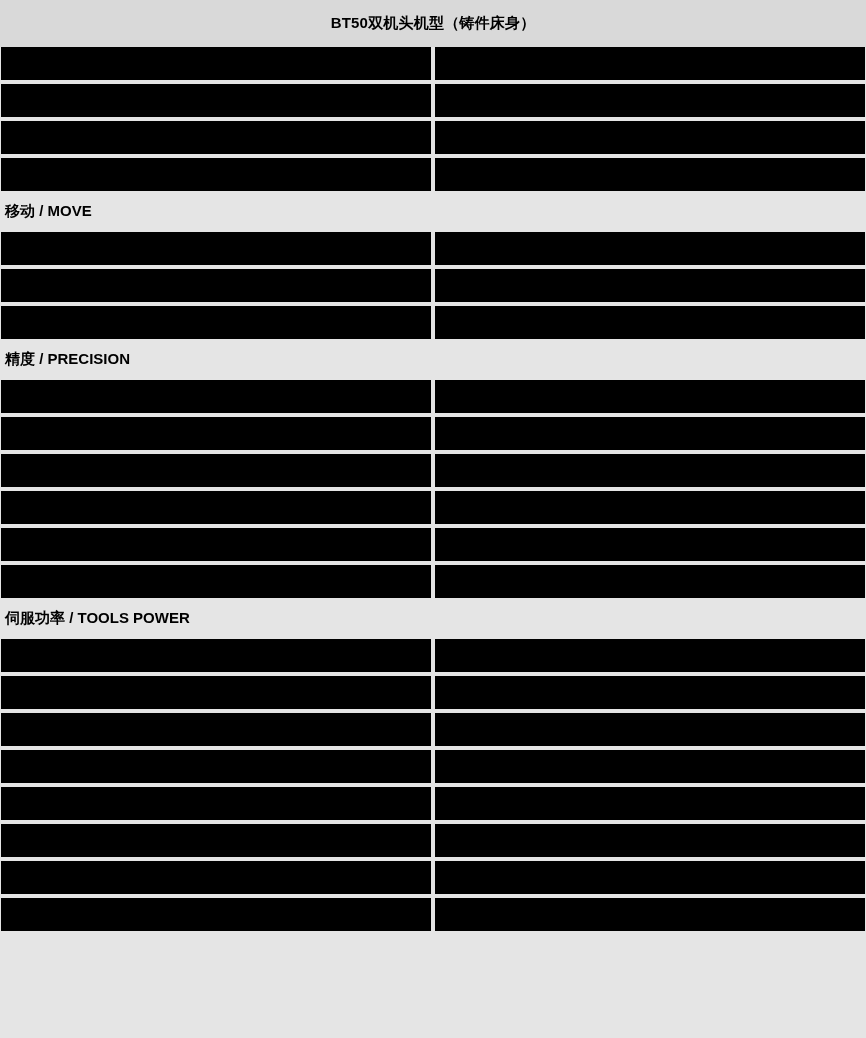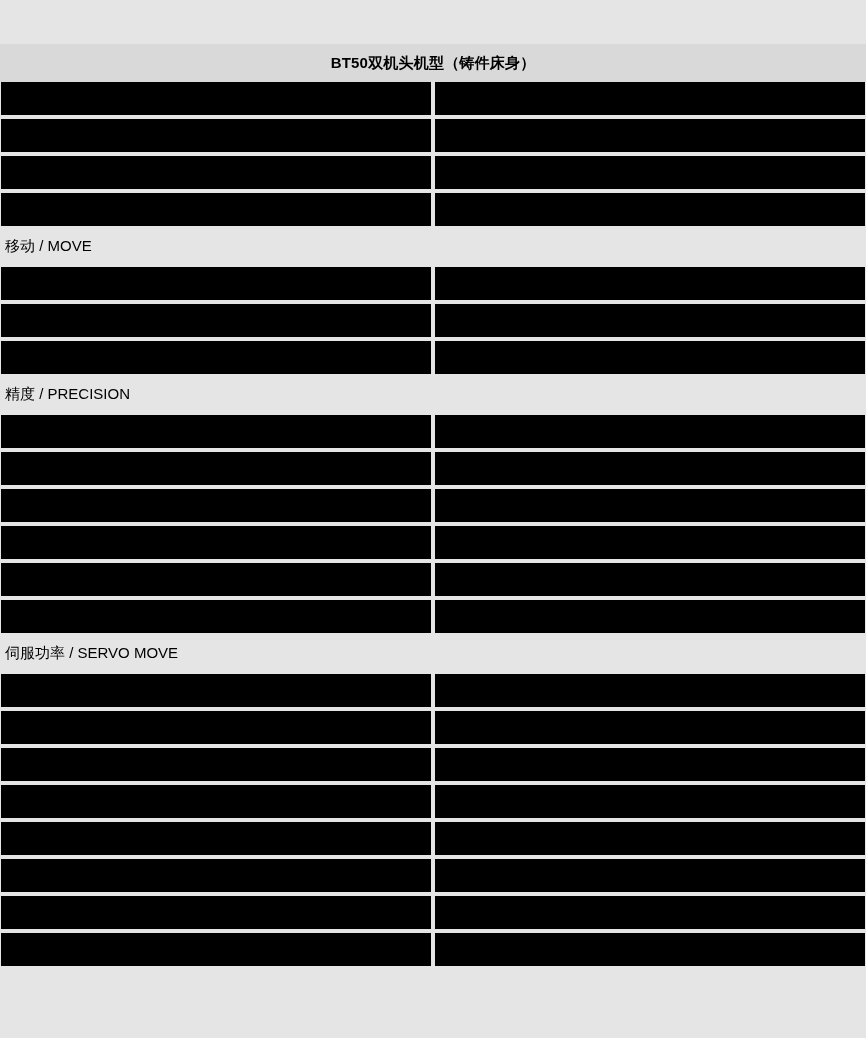--- a/index.html
+++ b/index.html
@@ -17,38 +17,37 @@
     font-family: "Liberation Sans", sans-serif;
     color: var(--text-color);
     overflow: hidden;
   }
   .spec-table {
     width: 866px;
     height: 1038px;
     background: var(--page-bg);
   }
   .title-row {
-    height: 38px;
+    height: 47px;
     background: var(--title-bg);
     display: flex;
     align-items: center;
     justify-content: center;
     font-size: 15px;
     font-weight: 700;
     letter-spacing: 0.2px;
-    margin-top: 44px;
   }
   .section-row {
     height: 33px;
     margin: 0 1px 4px 1px;
     display: flex;
     align-items: center;
     padding-left: 4px;
     font-size: 15px;
-    font-weight: 400;
+    font-weight: 700;
     background: var(--page-bg);
   }
   .spec-row {
     display: flex;
     gap: 4px;
     height: 33px;
     margin: 0 1px 4px 1px;
   }
   .spec-cell {
     flex: 1 1 0;
@@ -108,21 +107,21 @@
       <div class="spec-cell"></div>
     </div>
     <div class="spec-row">
       <div class="spec-cell"></div>
       <div class="spec-cell"></div>
     </div>
     <div class="spec-row">
       <div class="spec-cell"></div>
       <div class="spec-cell"></div>
     </div>
-    <div class="section-row">伺服功率 / SERVO MOVE</div>
+    <div class="section-row">伺服功率 / TOOLS POWER</div>
     <div class="spec-row">
       <div class="spec-cell"></div>
       <div class="spec-cell"></div>
     </div>
     <div class="spec-row">
       <div class="spec-cell"></div>
       <div class="spec-cell"></div>
     </div>
     <div class="spec-row">
       <div class="spec-cell"></div>

